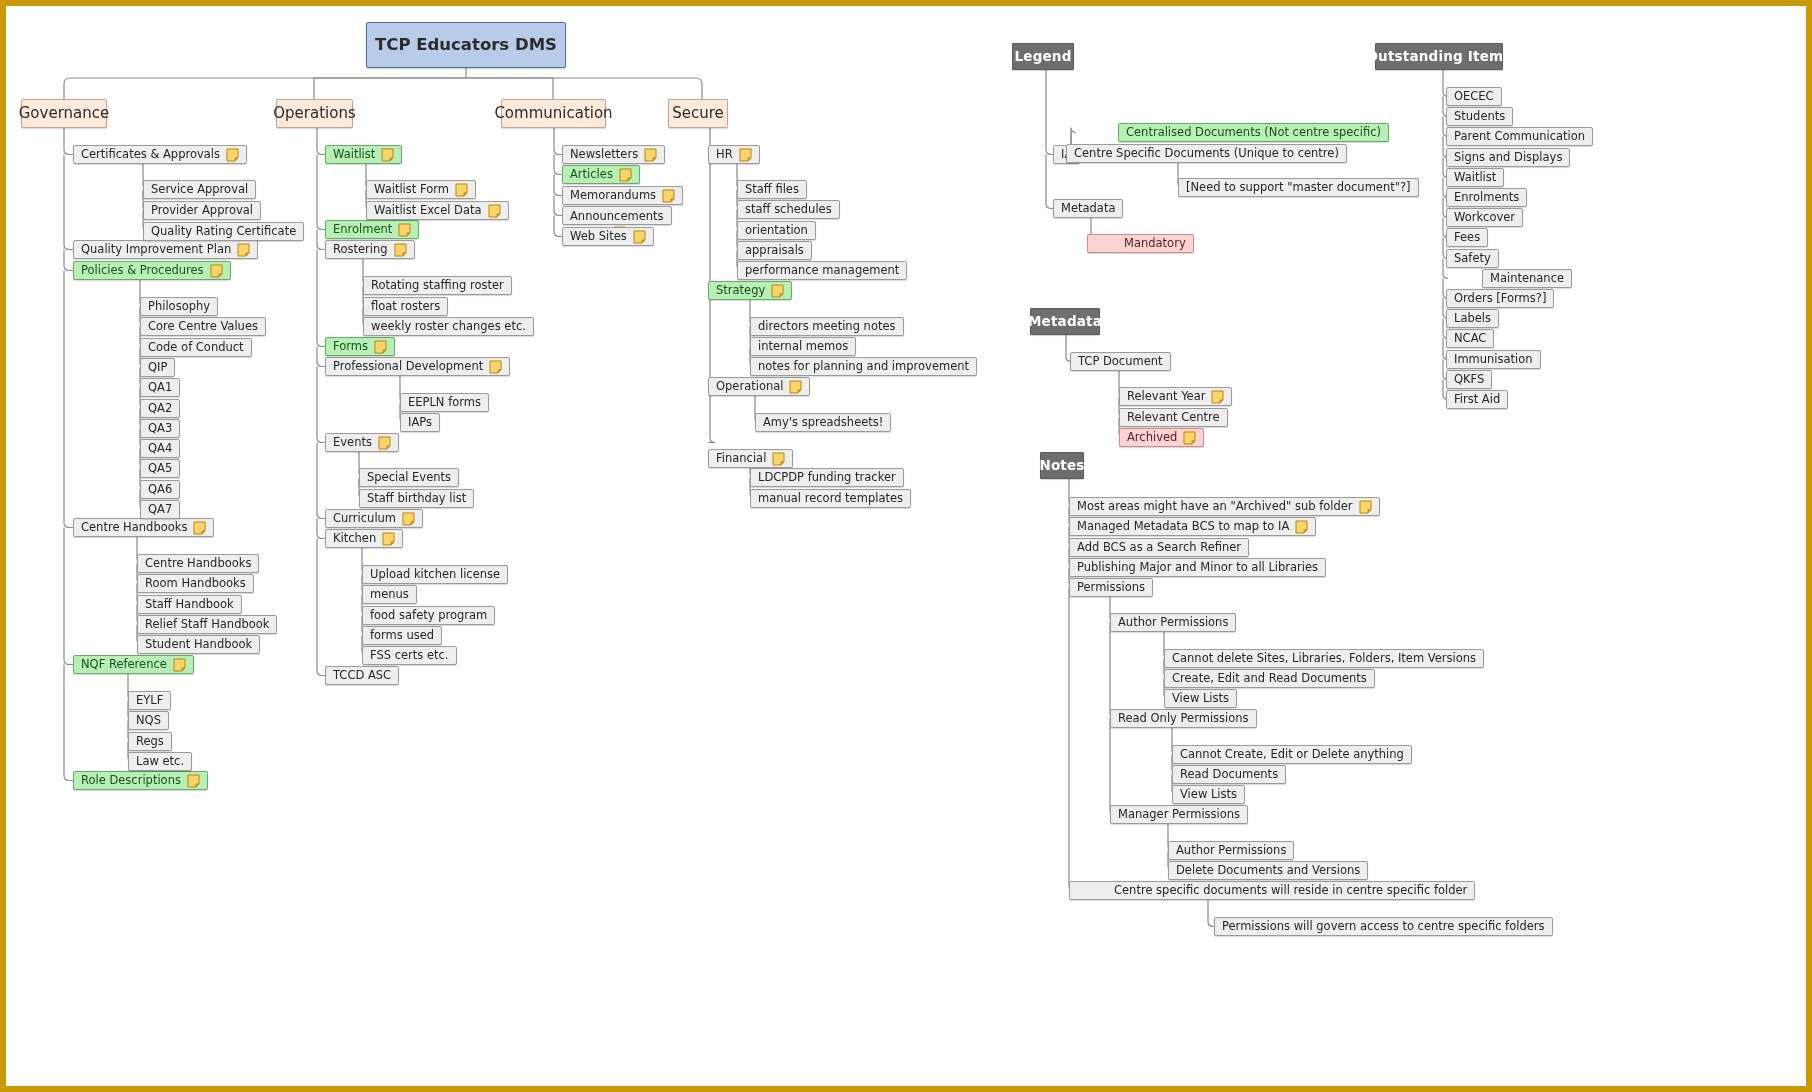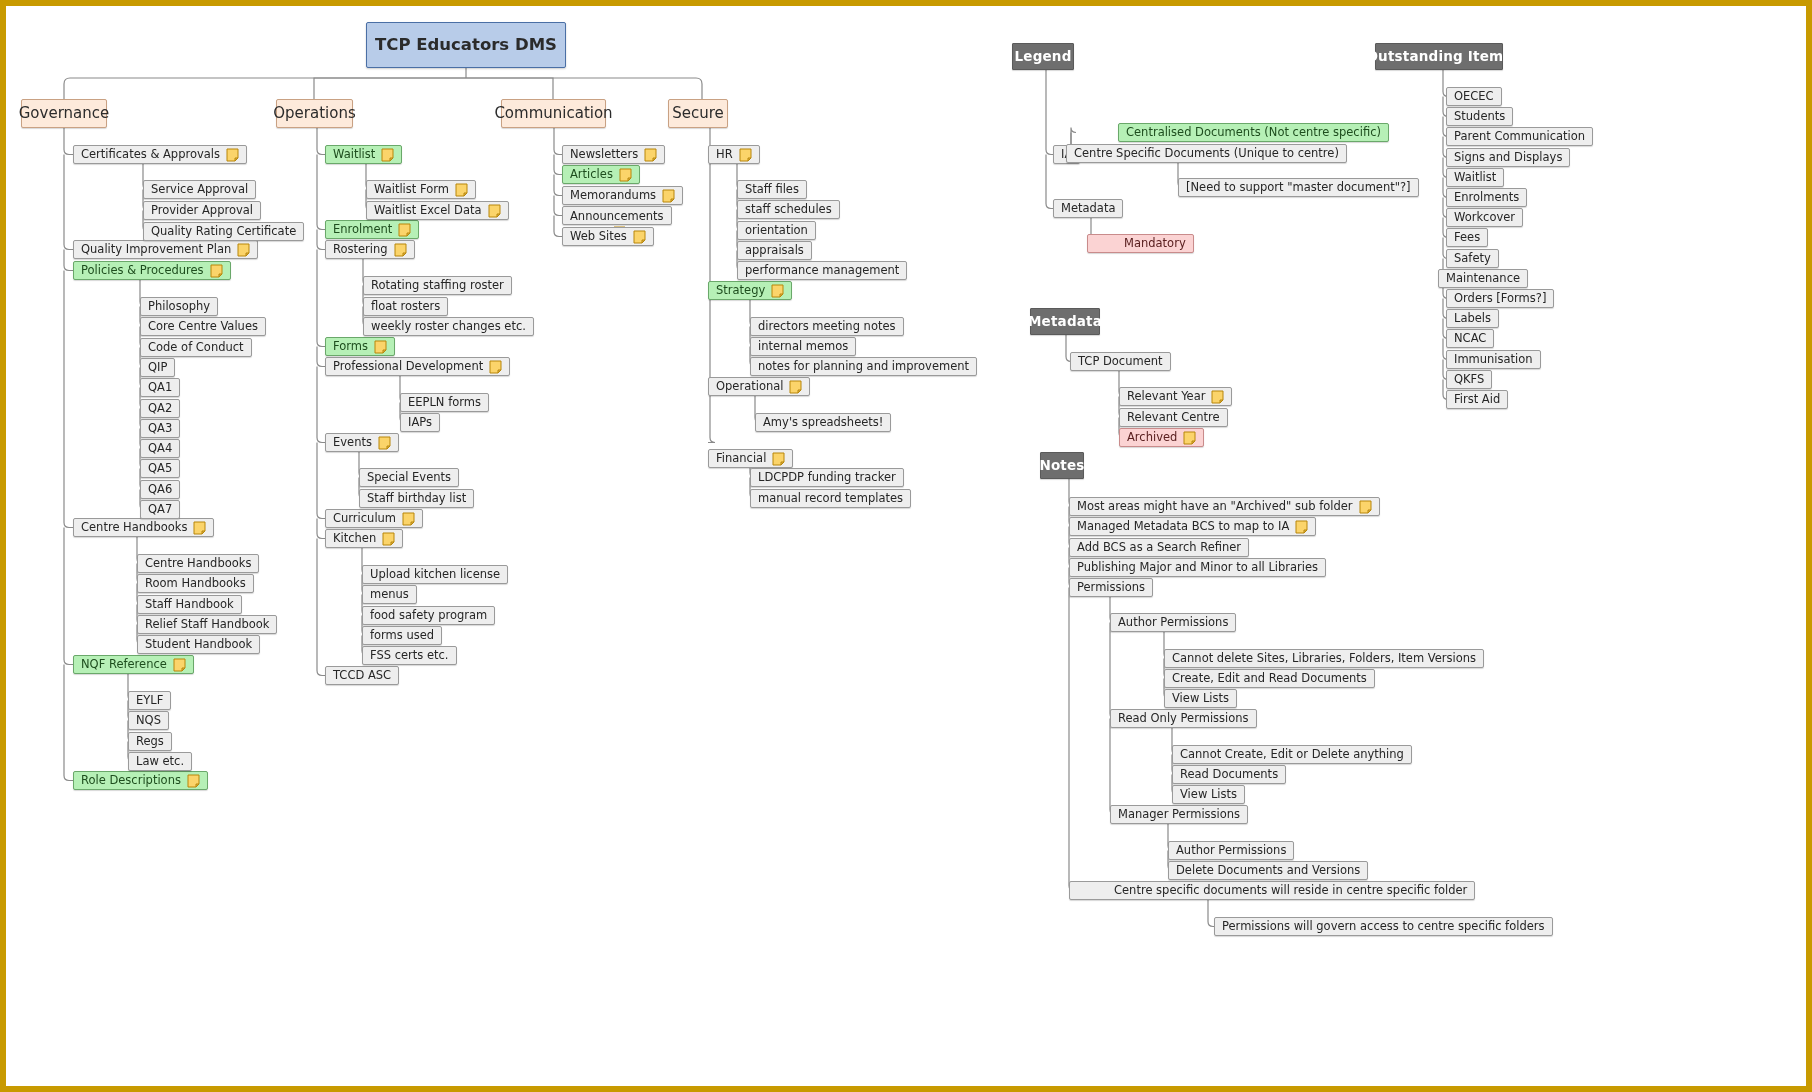--- a/index.html
+++ b/index.html
@@ -732,21 +732,21 @@
       </div>
       <div class="node" style="left: 1440px; top: 202px;">
         <span class="lbl">Workcover</span>
       </div>
       <div class="node" style="left: 1440px; top: 222px;">
         <span class="lbl">Fees</span>
       </div>
       <div class="node" style="left: 1440px; top: 243px;">
         <span class="lbl">Safety</span>
       </div>
-      <div class="node" style="left: 1432px; top: 263px;">
+      <div class="node" style="left: 1476px; top: 263px;">
         <span class="lbl">Maintenance</span>
       </div>
       <div class="node" style="left: 1440px; top: 283px;">
         <span class="lbl">Orders [Forms?]</span>
       </div>
       <div class="node" style="left: 1440px; top: 303px;">
         <span class="lbl">Labels</span>
       </div>
       <div class="node" style="left: 1440px; top: 323px;">
         <span class="lbl">NCAC</span>

